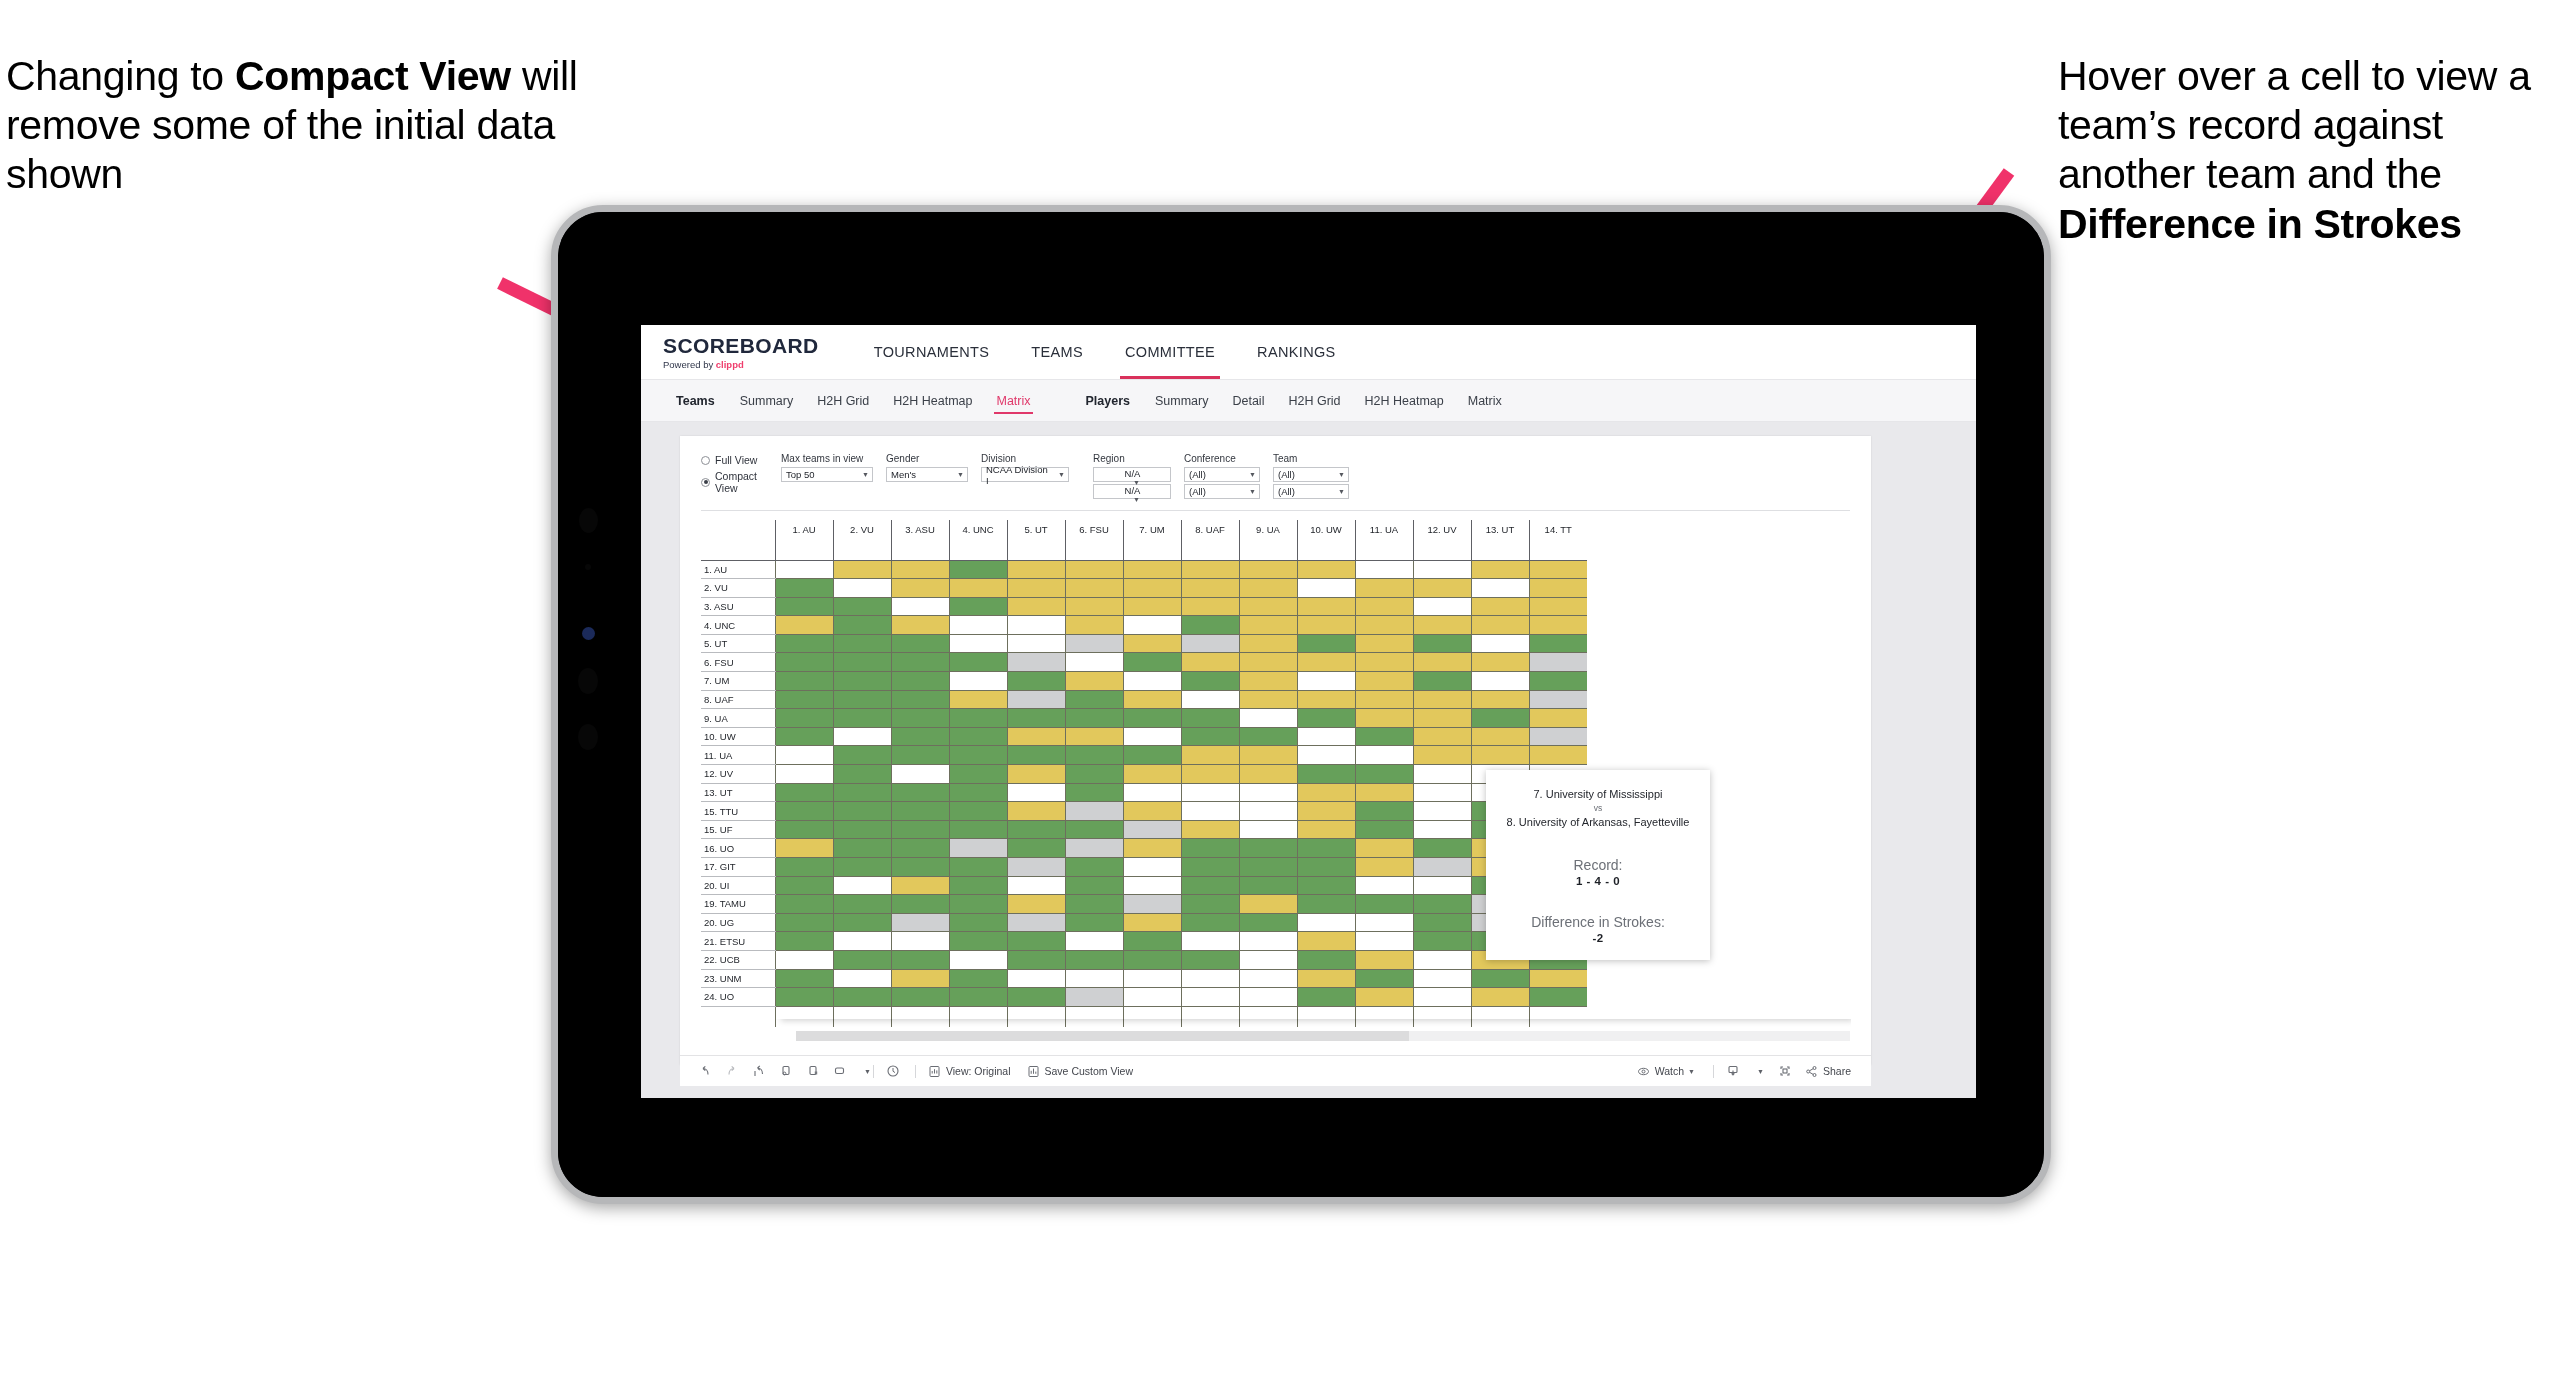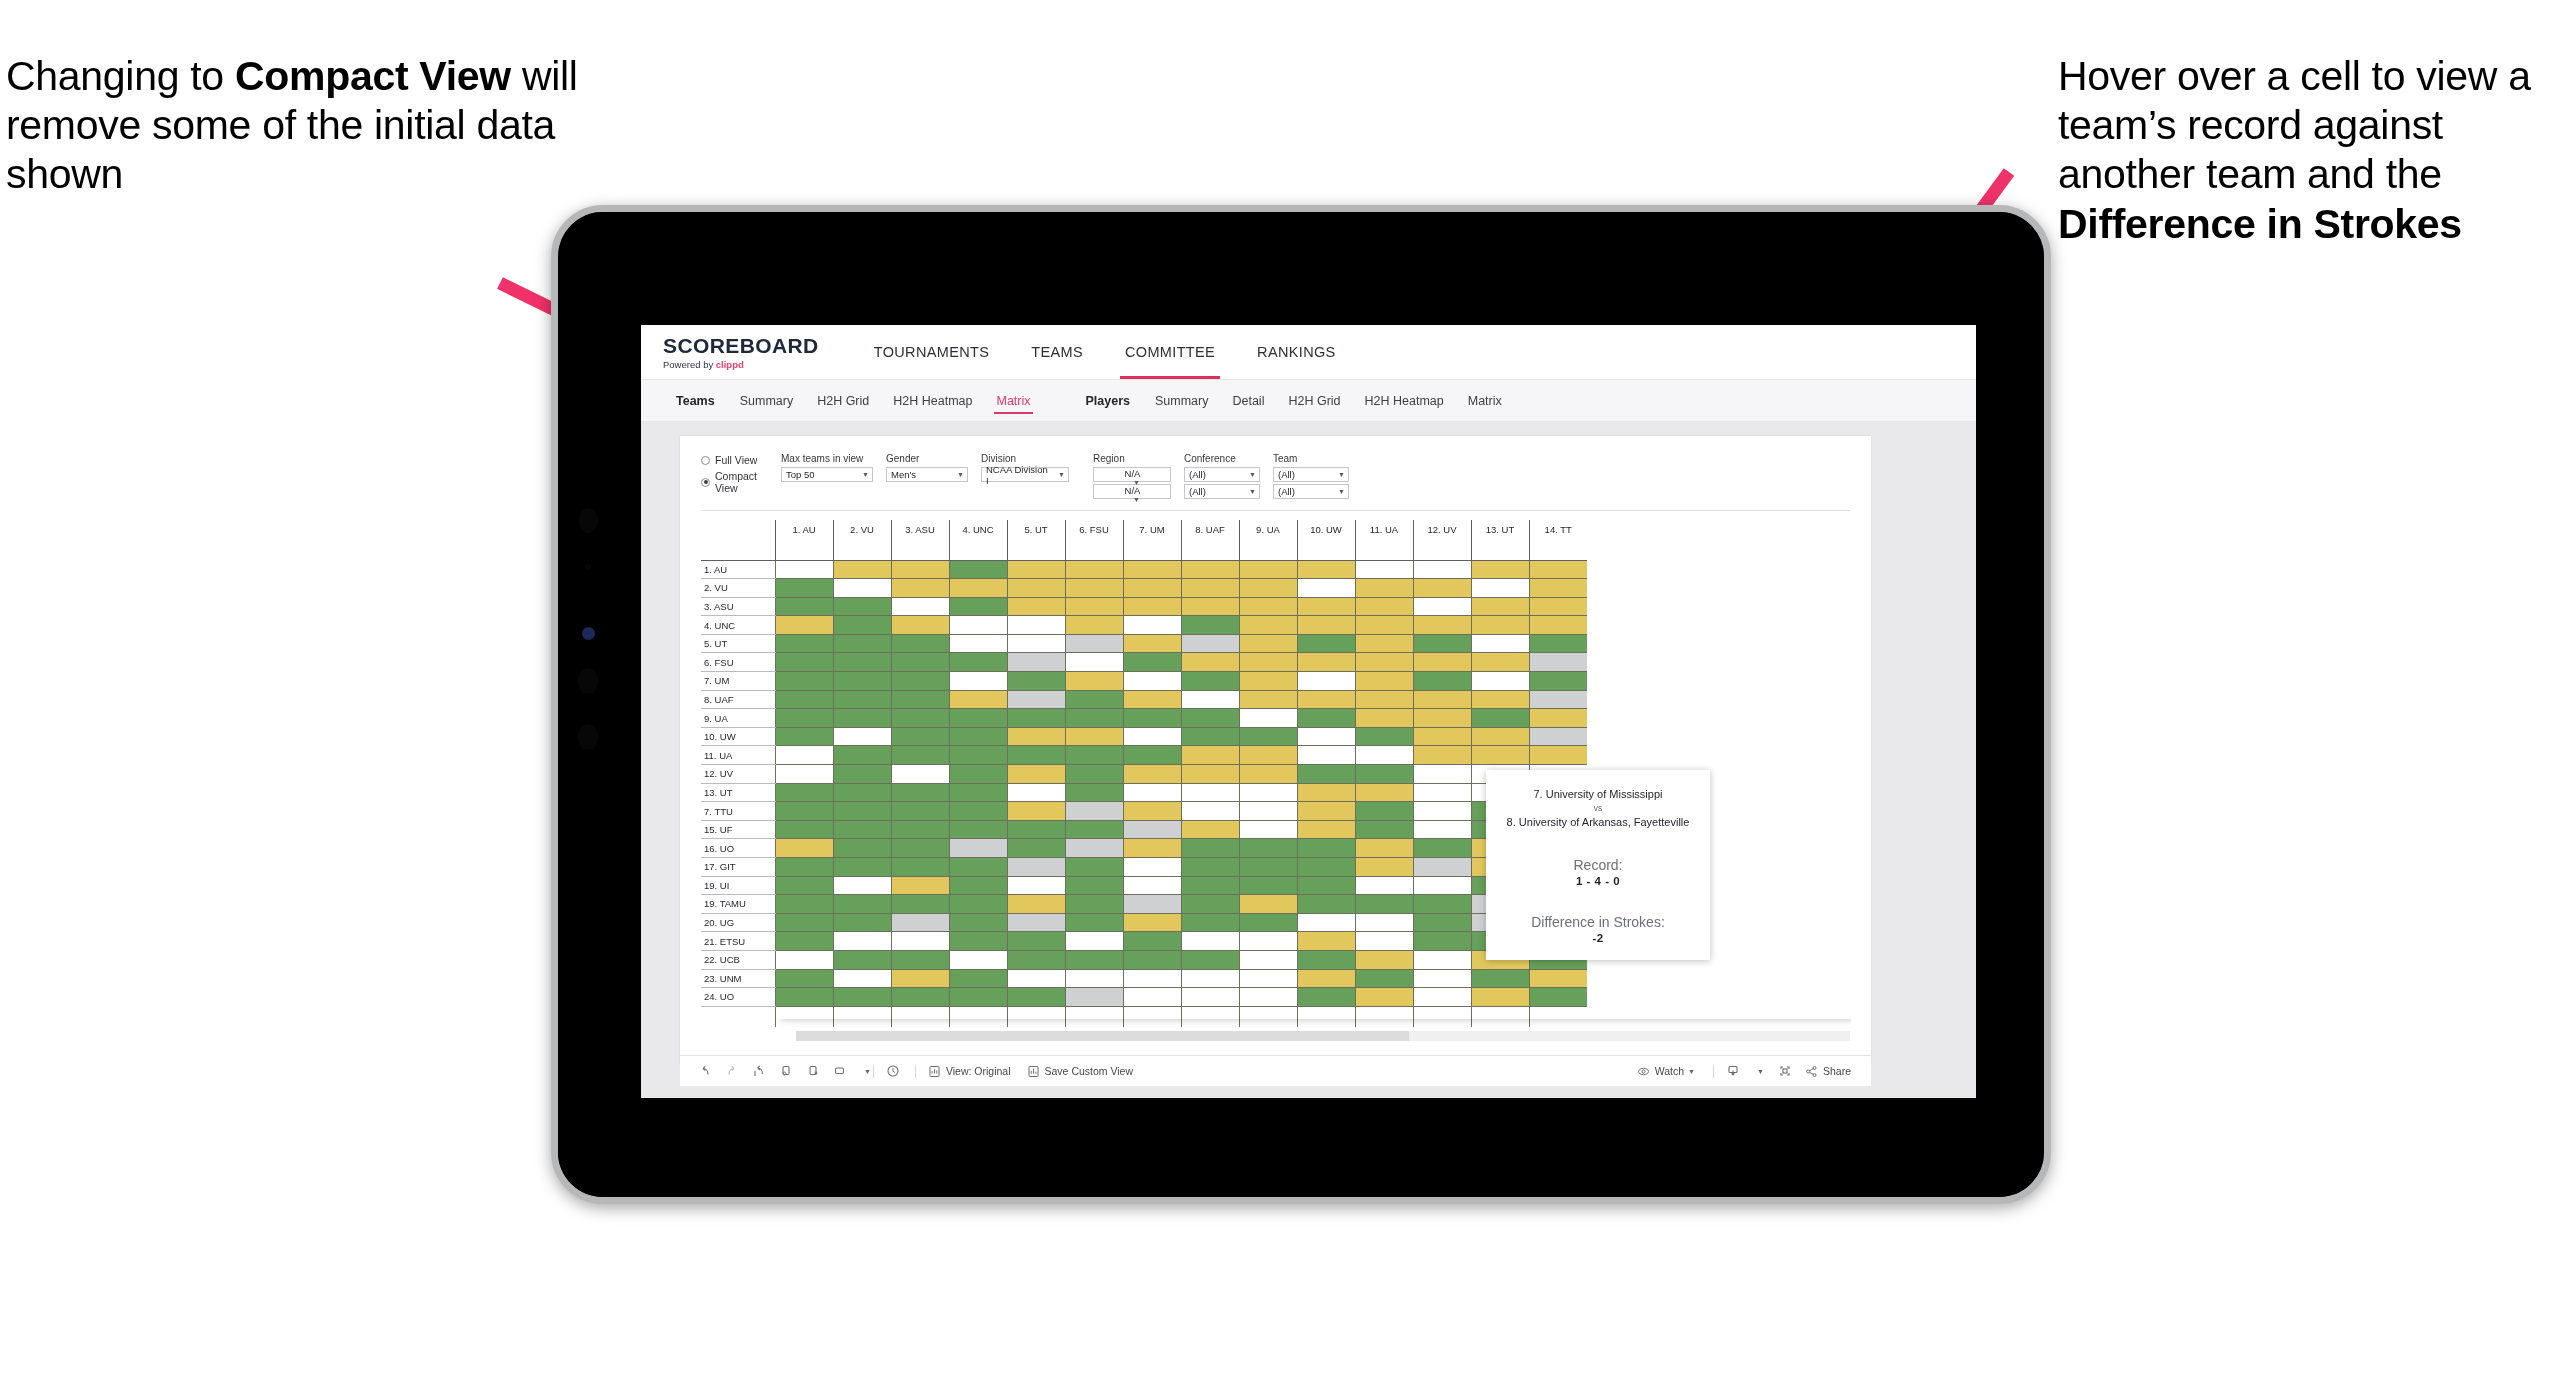--- a/index.html
+++ b/index.html
@@ -567,21 +567,21 @@
                         <td class="cell c-w"></td>
                         <td class="cell c-w"></td>
                         <td class="cell c-w"></td>
                         <td class="cell c-y"></td>
                         <td class="cell c-y"></td>
                         <td class="cell c-w"></td>
                         <td class="cell c-w"></td>
                         <td class="cell c-y"></td>
                       </tr>
                       <tr>
-                        <td class="rowh">7. TTU</td>
+                        <td class="rowh">15. TTU</td>
                         <td class="cell c-g"></td>
                         <td class="cell c-g"></td>
                         <td class="cell c-g"></td>
                         <td class="cell c-g"></td>
                         <td class="cell c-y"></td>
                         <td class="cell c-a"></td>
                         <td class="cell c-y"></td>
                         <td class="cell c-w"></td>
                         <td class="cell c-w"></td>
                         <td class="cell c-y"></td>
@@ -635,21 +635,21 @@
                         <td class="cell c-w"></td>
                         <td class="cell c-g"></td>
                         <td class="cell c-g"></td>
                         <td class="cell c-g"></td>
                         <td class="cell c-y"></td>
                         <td class="cell c-a"></td>
                         <td class="cell c-y"></td>
                         <td class="cell c-a"></td>
                       </tr>
                       <tr>
-                        <td class="rowh">19. UI</td>
+                        <td class="rowh">20. UI</td>
                         <td class="cell c-g"></td>
                         <td class="cell c-w"></td>
                         <td class="cell c-y"></td>
                         <td class="cell c-g"></td>
                         <td class="cell c-w"></td>
                         <td class="cell c-g"></td>
                         <td class="cell c-w"></td>
                         <td class="cell c-g"></td>
                         <td class="cell c-g"></td>
                         <td class="cell c-g"></td>

